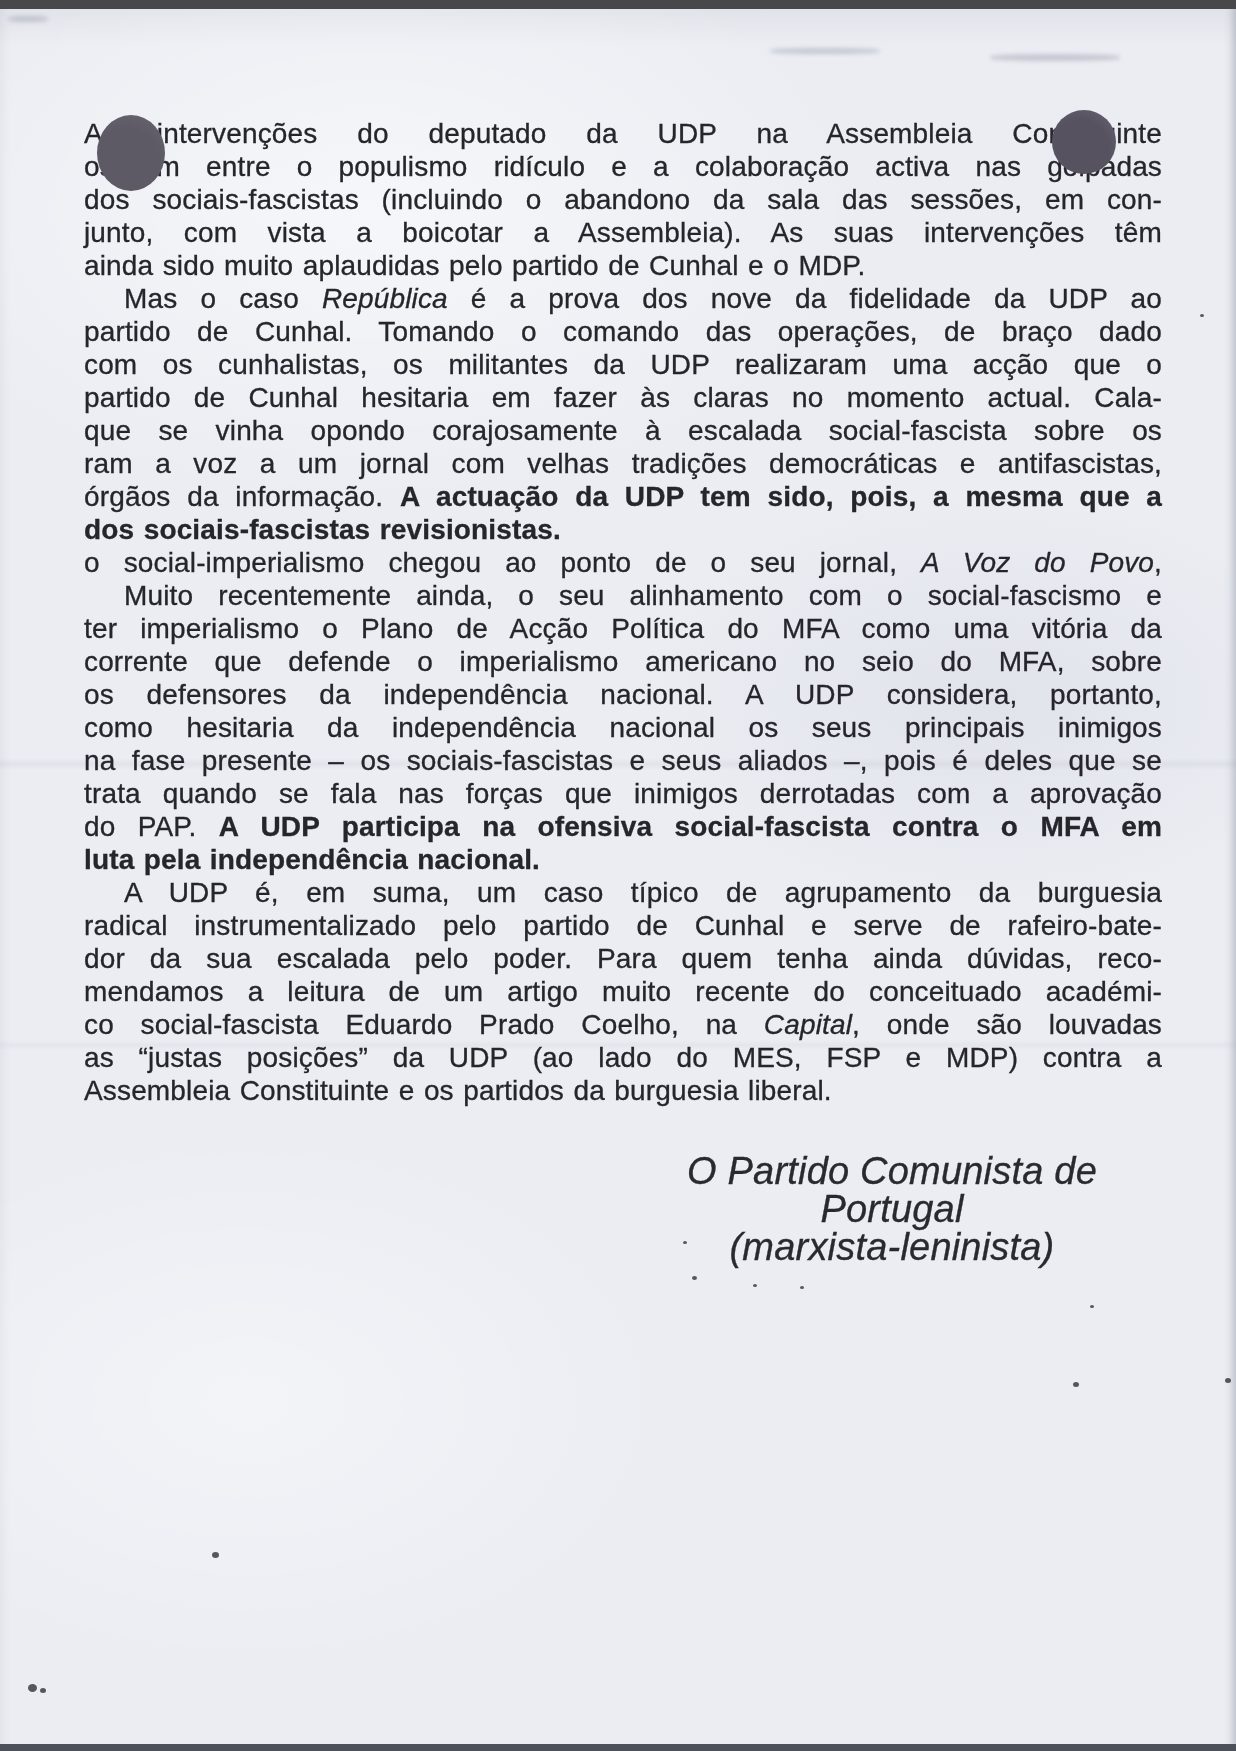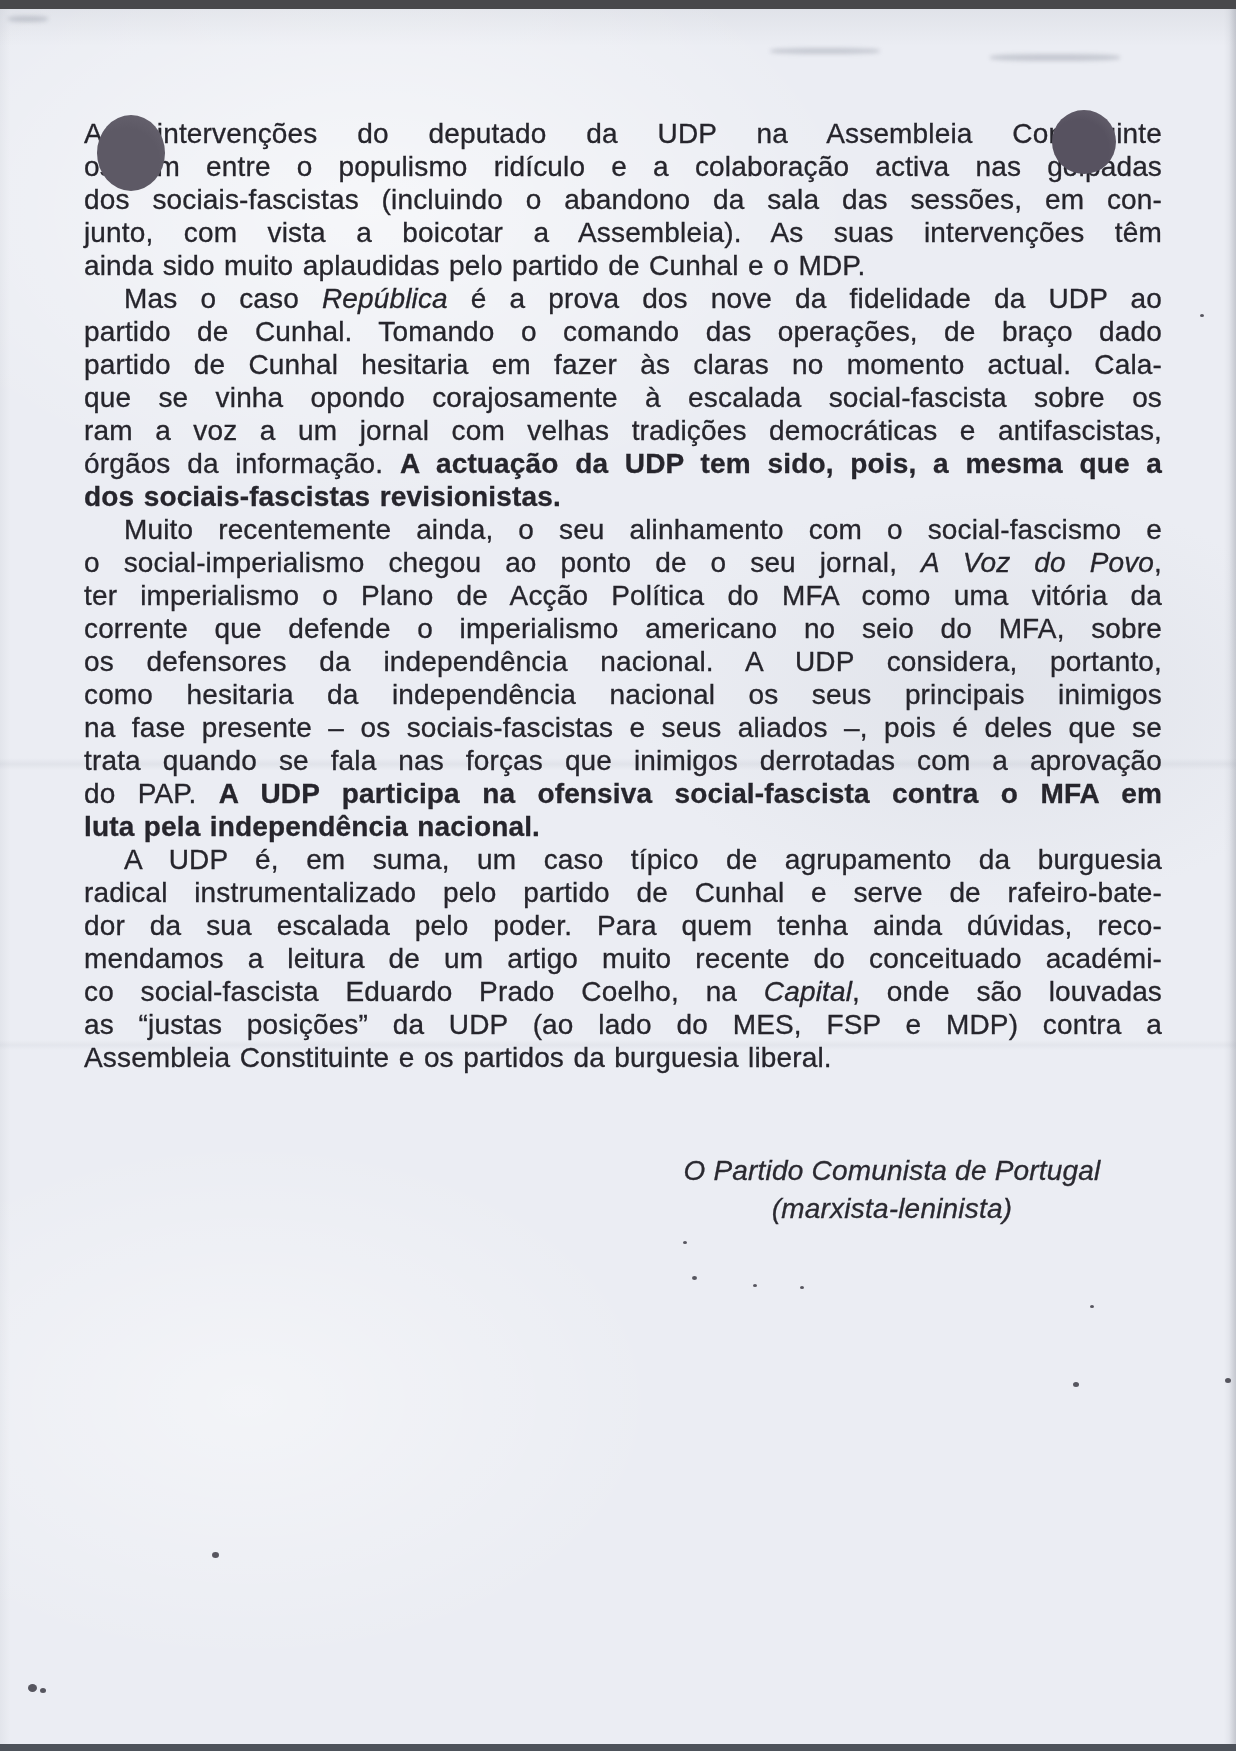--- a/index.html
+++ b/index.html
@@ -27,21 +27,21 @@
     letter-spacing:0.15px;word-spacing:1.5px;
     -webkit-text-stroke:0.3px #26252c;
   }
   .line{text-align:justify;text-align-last:justify;}
   .line.last{text-align-last:left;}
   .line.indent{text-indent:40px;}
   .b{font-weight:700;}
   .i{font-style:italic;}
   .signature{
     position:absolute;left:657px;top:1152px;width:470px;text-align:center;
-    font-style:italic;font-size:28px;line-height:38px;color:#2a2930;
+    font-style:italic;font-size:38px;line-height:38px;color:#2a2930;
     -webkit-text-stroke:0.3px #2a2930;letter-spacing:0.2px;
   }
   .hole-punch{position:absolute;border-radius:50%;}
   .speck{position:absolute;background:#3c3b44;border-radius:50%;opacity:0.85;}
   .smudge{position:absolute;background:rgba(130,135,148,0.35);filter:blur(2px);border-radius:40%;}
 </style>
 </head>
 <body>
 
 <div class="edge-strip top"></div>
@@ -54,27 +54,28 @@
 <div class="smudge" style="left:8px;top:16px;width:40px;height:6px;"></div>
 
 <div class="doc-text">
     <div class="line"><span>As intervenções do deputado da UDP na Assembleia Constituinte</span></div>
     <div class="line"><span>oscilam entre o populismo ridículo e a colaboração activa nas golpadas</span></div>
     <div class="line"><span>dos sociais-fascistas (incluindo o abandono da sala das sessões, em con-</span></div>
     <div class="line"><span>junto, com vista a boicotar a Assembleia). As suas intervenções têm</span></div>
     <div class="line last"><span>ainda sido muito aplaudidas pelo partido de Cunhal e o MDP.</span></div>
     <div class="line indent"><span>Mas o caso </span><span class="i">República</span><span> é a prova dos nove da fidelidade da UDP ao</span></div>
     <div class="line"><span>partido de Cunhal. Tomando o comando das operações, de braço dado</span></div>
+    <div class="line"><span>com os cunhalistas, os militantes da UDP realizaram uma acção que o</span></div>
     <div class="line"><span>partido de Cunhal hesitaria em fazer às claras no momento actual. Cala-</span></div>
     <div class="line"><span>que se vinha opondo corajosamente à escalada social-fascista sobre os</span></div>
     <div class="line"><span>ram a voz a um jornal com velhas tradições democráticas e antifascistas,</span></div>
     <div class="line"><span>órgãos da informação. </span><span class="b">A actuação da UDP tem sido, pois, a mesma que a</span></div>
     <div class="line last"><span class="b">dos sociais-fascistas revisionistas.</span></div>
+    <div class="line"><span>o social-imperialismo chegou ao ponto de o seu jornal, </span><span class="i">A Voz do Povo</span><span>,</span></div>
     <div class="line indent"><span>Muito recentemente ainda, o seu alinhamento com o social-fascismo e</span></div>
-    <div class="line"><span>o social-imperialismo chegou ao ponto de o seu jornal, </span><span class="i">A Voz do Povo</span><span>,</span></div>
     <div class="line"><span>ter imperialismo o Plano de Acção Política do MFA como uma vitória da</span></div>
     <div class="line"><span>corrente que defende o imperialismo americano no seio do MFA, sobre</span></div>
     <div class="line"><span>os defensores da independência nacional. A UDP considera, portanto,</span></div>
     <div class="line"><span>como hesitaria da independência nacional os seus principais inimigos</span></div>
     <div class="line"><span>na fase presente – os sociais-fascistas e seus aliados –, pois é deles que se</span></div>
     <div class="line"><span>trata quando se fala nas forças que inimigos derrotadas com a aprovação</span></div>
     <div class="line"><span>do PAP. </span><span class="b">A UDP participa na ofensiva social-fascista contra o MFA em</span></div>
     <div class="line last"><span class="b">luta pela independência nacional.</span></div>
     <div class="line indent"><span>A UDP é, em suma, um caso típico de agrupamento da burguesia</span></div>
     <div class="line"><span>radical instrumentalizado pelo partido de Cunhal e serve de rafeiro-bate-</span></div>

